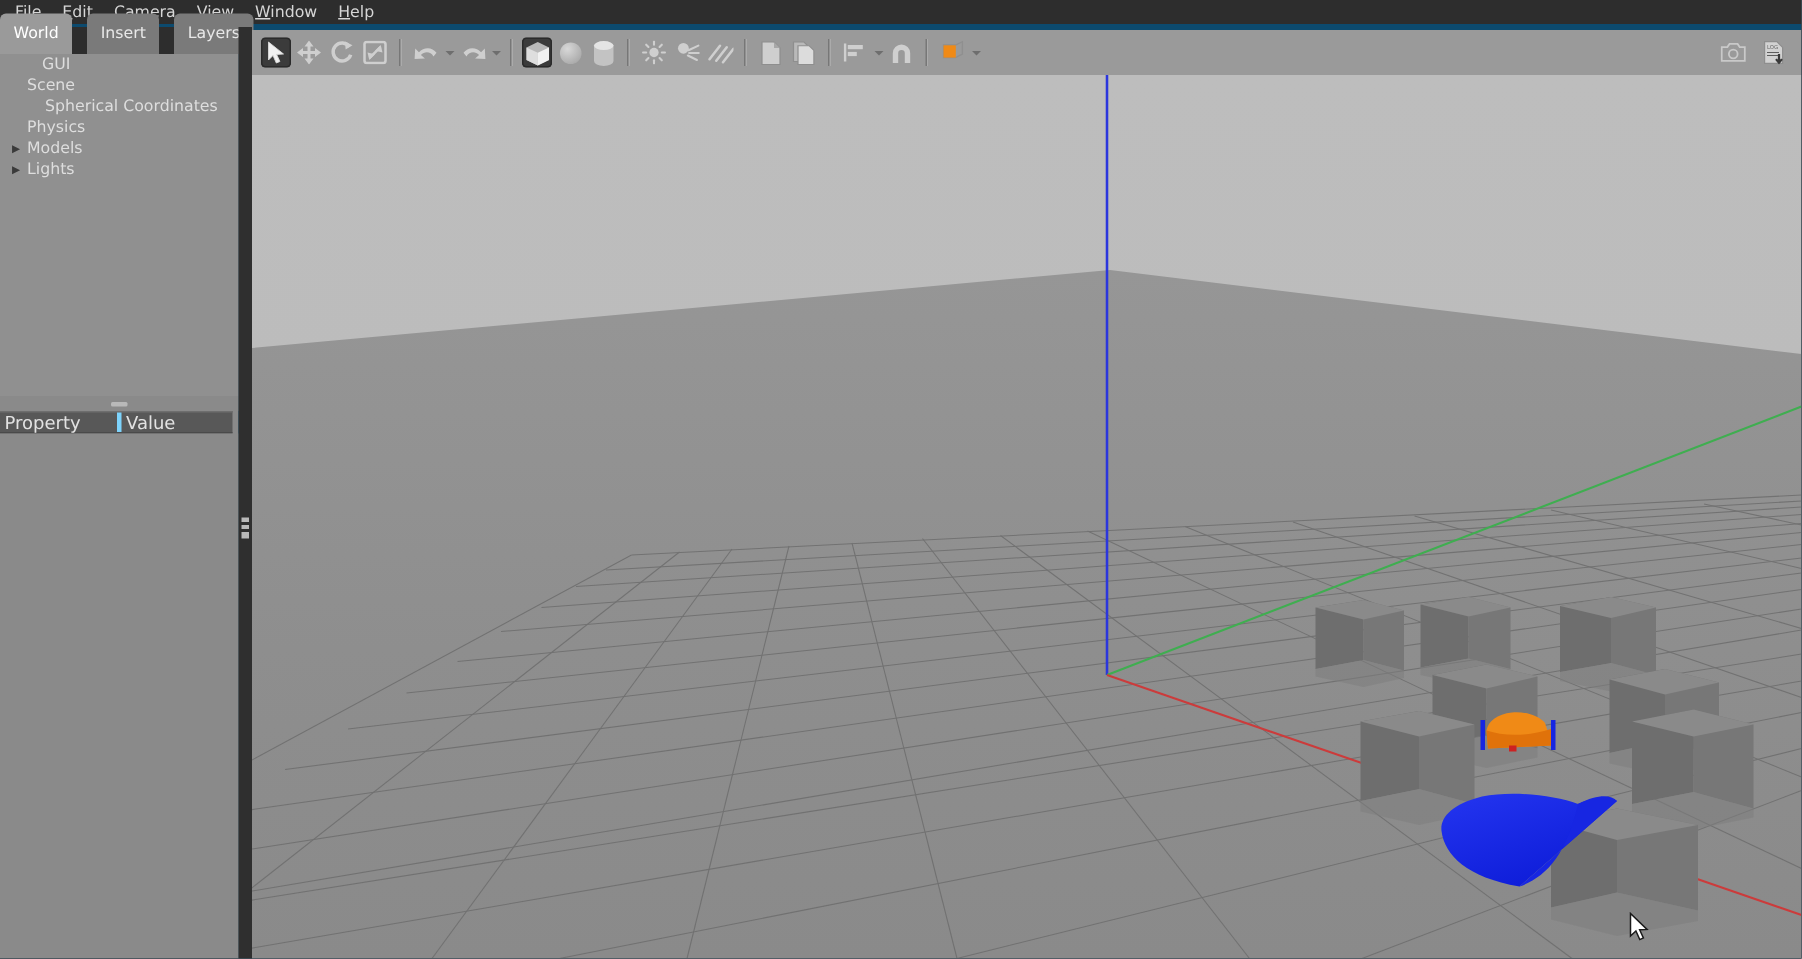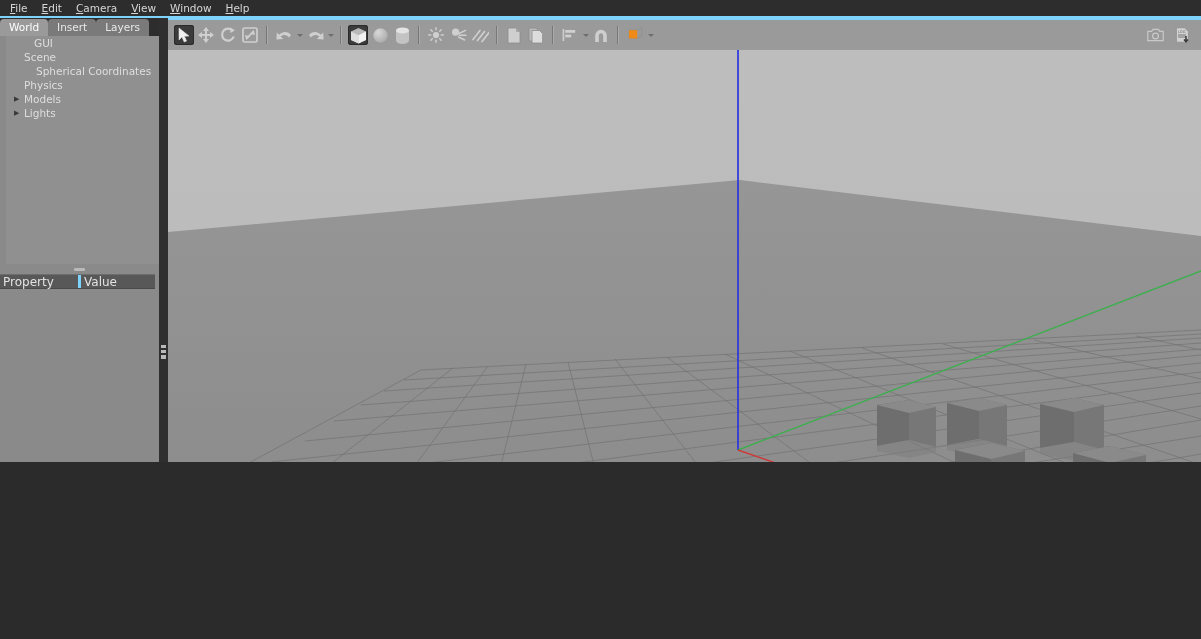--- a/index.html
+++ b/index.html
@@ -6,22 +6,22 @@
   html, body {
     margin: 0;
     padding: 0;
     background: #2b2b2b;
     font-family: "DejaVu Sans", "Liberation Sans", sans-serif;
     overflow: hidden;
   }
   #app {
     position: relative;
     width: 1201px;
-    height: 462px;
-    background: #7dd3fc;
+    height: 639px;
+    background: #0c4a6e;
     overflow: hidden;
     user-select: none;
   }
 
   
   #menubar {
     position: absolute;
     left: 0; top: 0;
     width: 1201px; height: 16px;
     background: #2d2d2d;
@@ -55,36 +55,36 @@
     left: 0; top: 0;
     width: 159px; height: 18px;
     background: #2d2d2d;
     display: flex;
     align-items: flex-end;
   }
   .tab {
     height: 17px;
     line-height: 17px;
     font-size: 10.5px;
-    padding: 0 9px;
+    padding: 5px 9px;
     color: #e8e8e8;
     background: #7a7a7a;
     border-top-left-radius: 4px;
     border-top-right-radius: 4px;
-    margin-right: 0;
+    margin-right: 10px;
     cursor: default;
     white-space: nowrap;
   }
   .tab.active {
     background: #9a9a9a;
     color: #ffffff;
   }
   #treepanel {
     position: absolute;
-    left: 6px; top: 18px;
+    left: 0; top: 18px;
     width: 159px;
     height: 228px;
     background: #909090;
     overflow: hidden;
   }
   .tree-row {
     height: 14px;
     line-height: 14px;
     font-size: 10.5px;
     color: #dedede;

